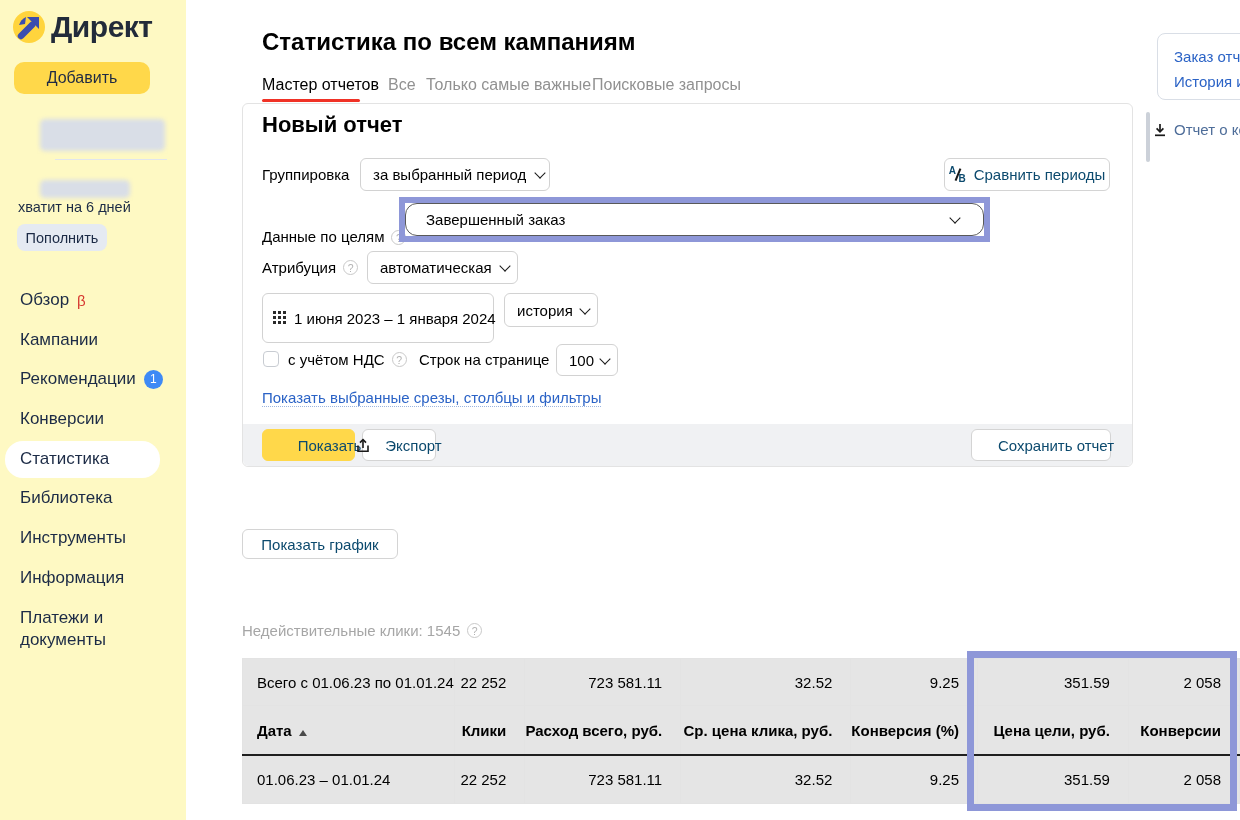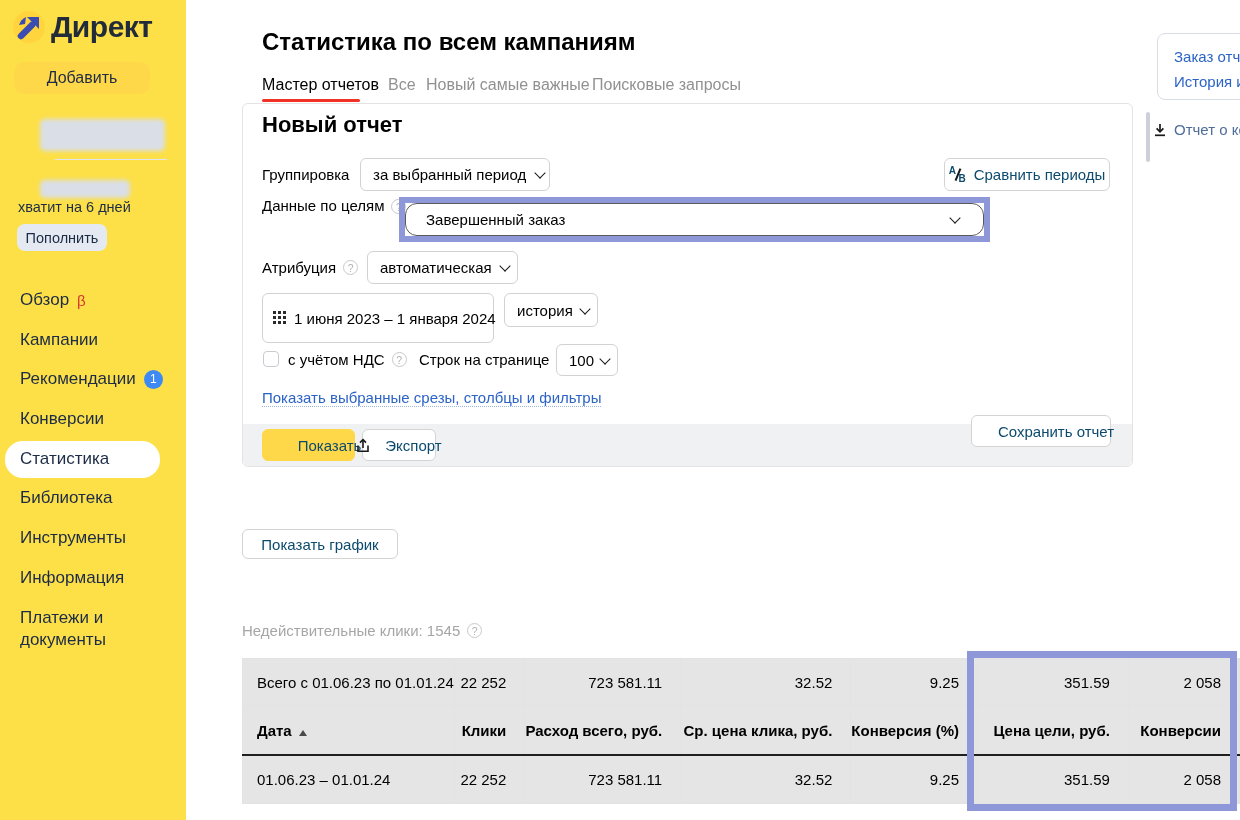--- a/index.html
+++ b/index.html
@@ -1,21 +1,21 @@
 <!DOCTYPE html>
 <html><head>
 <meta charset="utf-8">
 <style>
   html,body{margin:0;padding:0;}
   body{width:1240px;height:820px;overflow:hidden;font-family:"Liberation Sans","DejaVu Sans",sans-serif;background:#fff;}
   #app{position:relative;width:1240px;height:820px;overflow:hidden;background:#fff;}
   .abs{position:absolute;}
 
   
-  #sidebar{left:0;top:0;width:186px;height:820px;background:#fde047;}
+  #sidebar{left:0;top:0;width:186px;height:820px;background:#fef9c3;}
   .logo-wrap{left:13px;top:10px;display:flex;align-items:center;gap:6px;}
   .logo-text{font-size:30px;font-weight:700;color:#222b3a;letter-spacing:-0.5px;}
   .btn-add{left:14px;top:62px;width:136px;height:32px;background:#ffd84a;border:none;border-radius:10px;
            font-size:16px;color:#1f2a44;display:flex;align-items:center;justify-content:center;cursor:pointer;}
   .blob{background:#d9dee7;filter:blur(2px);border-radius:5px;}
   .side-divider{left:55px;top:159px;width:112px;height:1px;background:#e0e5ee;}
   .balance-hint{left:18px;top:199px;font-size:14.5px;color:#1c2b46;}
   .btn-topup{left:17px;top:224px;width:90px;height:27px;background:#e5eaf2;border:none;border-radius:8px;
              font-size:14.5px;color:#1c2b46;display:flex;align-items:center;justify-content:center;cursor:pointer;}
   .nav-pill{left:5px;top:441px;width:155px;height:37px;background:#fff;border-radius:18px;}
@@ -144,41 +144,41 @@
     </div>
     <div class="abs nav-item wrap2" style="top:607px;">
       <span>Платежи и документы</span>
     </div>
   </div>
 
   <div class="abs page-title">Статистика по всем кампаниям</div>
 
   <div class="abs tab active" style="left:262px;">Мастер отчетов</div>
   <div class="abs tab" style="left:388px;text-align:center;">Все</div>
-  <div class="abs tab" style="left:426px;">Новый самые важные</div>
+  <div class="abs tab" style="left:426px;">Только самые важные</div>
   <div class="abs tab" style="left:592px;">Поисковые запросы</div>
   <div class="abs tab-underline"></div>
 
   <div class="abs card"></div>
   <div class="abs card-footer"></div>
   <div class="abs card-title">Новый отчет</div>
 
   <div class="abs lbl" style="left:262px;top:166px;">Группировка</div>
   <div class="abs sel" style="left:360px;top:158px;width:190px;height:33px;gap:10px;">
     <span>за выбранный период</span>
     <span class="chev"></span>
   </div>
   <button class="abs btn" style="left:944px;top:158px;width:166px;height:33px;">
     <span class="ab-icon">
         <span class="ab-slash"></span>
       </span>
     <span>Сравнить периоды</span>
   </button>
 
-  <div class="abs lbl" style="left:262px;top:197px;align-items:flex-end;">
+  <div class="abs lbl" style="left:262px;top:228px;align-items:flex-end;">
     <span>Данные по целям</span>
     <span class="q"></span>
   </div>
   <div class="abs goal-hl">
     <div class="goal-sel">
       <span>Завершенный заказ</span>
       <span class="chev"></span>
     </div>
   </div>
 
@@ -231,21 +231,21 @@
   <button class="abs btn" style="left:362px;top:429px;width:74px;height:32px;gap:15px;">
     <span style="display:inline-flex;">
       <svg width="14" height="15" viewBox="0 0 14 15" fill="none" stroke="#1a1a1a" stroke-width="1.6">
         <path d="M7 10 V1.8"></path>
           <path d="M4 4.6 L7 1.6 L10 4.6"></path>
           <path d="M2 7.5 V13.2 H12 V7.5"></path>
       </svg>
     </span>
     <span>Экспорт</span>
   </button>
-  <button class="abs btn" style="left:971px;top:415px;width:140px;height:32px;padding-left:36px;">Сохранить отчет</button>
+  <button class="abs btn" style="left:971px;top:429px;width:140px;height:32px;padding-left:36px;">Сохранить отчет</button>
 
   <div class="abs scroll-thumb"></div>
 
   <button class="abs btn" style="left:242px;top:529px;width:156px;height:30px;">Показать график</button>
 
   <div class="abs muted" style="left:242px;top:622px;">
     <span>Недействительные клики: 1545</span>
     <span class="q"></span>
   </div>
 

